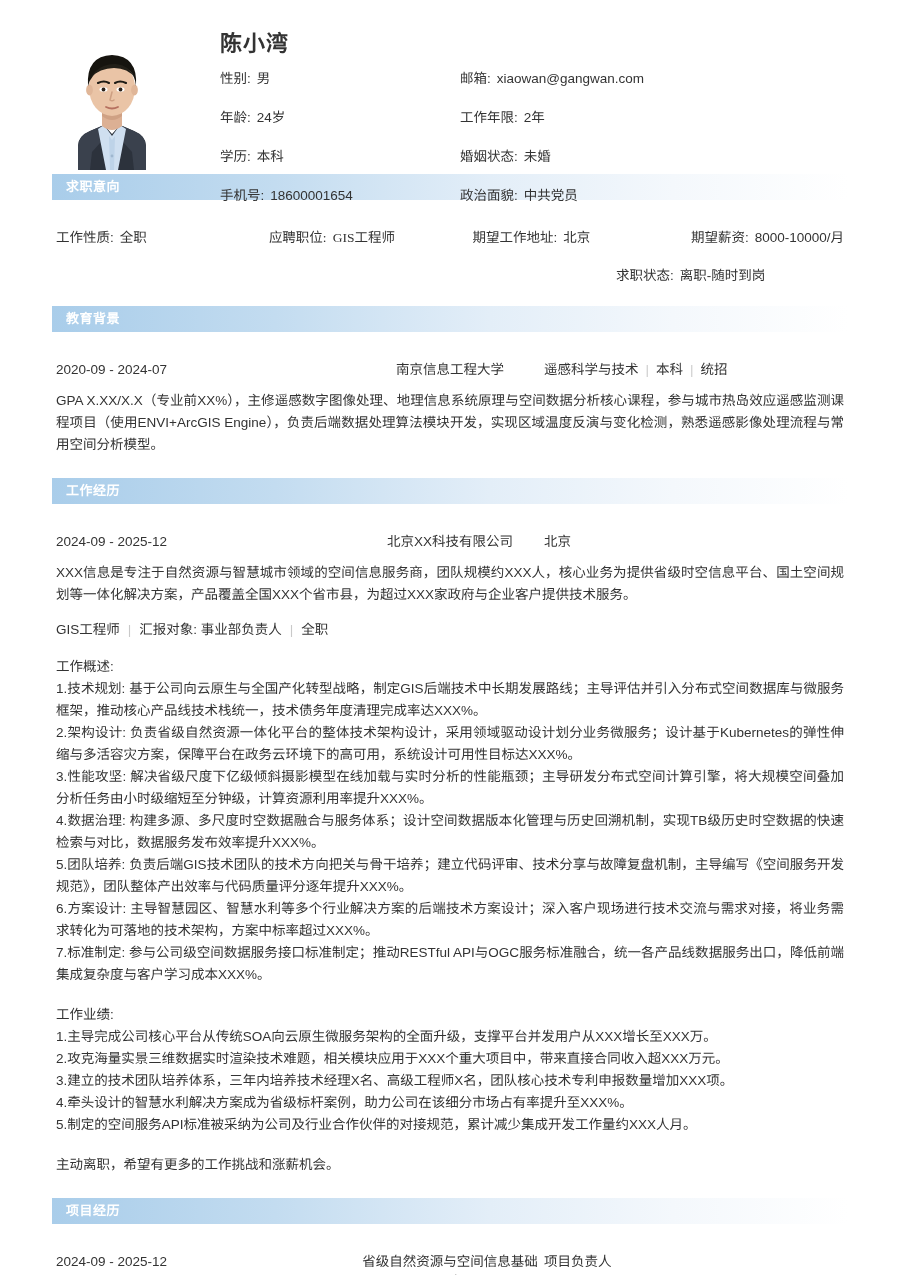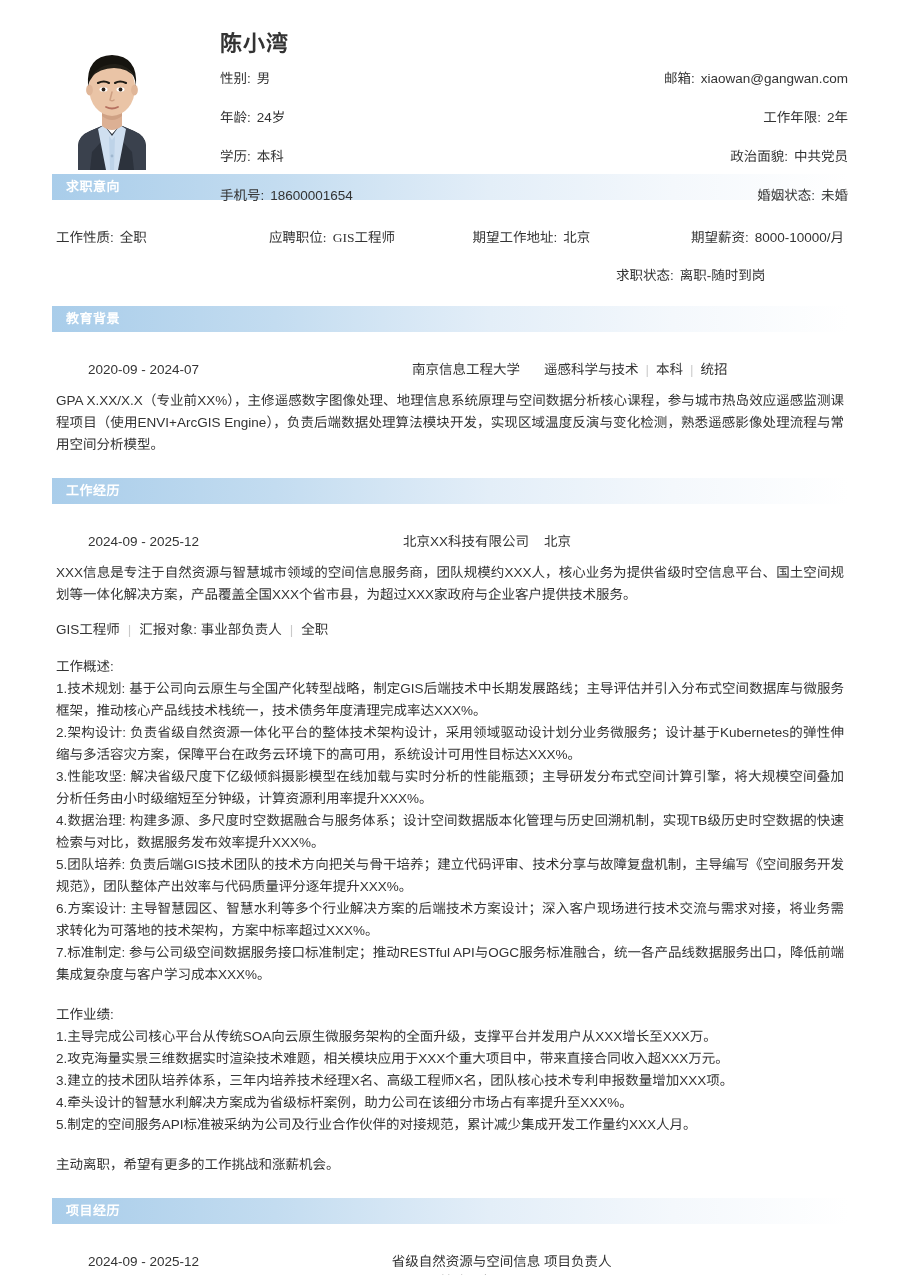--- a/index.html
+++ b/index.html
@@ -56,21 +56,21 @@
   }
   .info-grid {
     display: flex;
   }
   .info-col {
     display: flex;
     flex-direction: column;
     gap: 22px;
   }
   .info-col.col-left { width: 240px; padding-left: 16px; }
-  .info-col.col-right { flex: 1; text-align: right; }
+  .info-col.col-right { flex: 1; }
   .info-row {
     font-size: 13.5px;
     line-height: 17px;
     color: #333333;
     white-space: nowrap;
   }
   .info-label { color: #333333; }
   .info-value { color: #333333; margin-left: 6px; }
 
   
@@ -89,21 +89,21 @@
   .section-body { padding: 0 4px; }
 
   
   .three-col {
     display: flex;
     align-items: baseline;
     font-size: 13.5px;
     color: #333333;
     margin-top: 26px;
   }
-  .tc-left { width: 300px; flex: 0 0 300px; margin-left: 32px; }
+  .tc-left { width: 300px; flex: 0 0 300px; }
   .tc-mid  { flex: 1; text-align: center; }
   .tc-right{ width: 300px; flex: 0 0 300px; text-align: left; }
 
   .para {
     font-size: 13.5px;
     line-height: 22px;
     color: #333333;
     margin-top: 12px;
     text-align: justify;
   }
@@ -218,24 +218,24 @@
         </div>
 
         <div class="info-col col-right">
           <div class="info-row">
             <span class="info-label">邮箱:</span><span class="info-value">xiaowan@gangwan.com</span>
           </div>
           <div class="info-row">
             <span class="info-label">工作年限:</span><span class="info-value">2年</span>
           </div>
           <div class="info-row">
+            <span class="info-label">婚姻状态:</span><span class="info-value">未婚</span>
+          </div>
+          <div class="info-row">
             <span class="info-label">政治面貌:</span><span class="info-value">中共党员</span>
-          </div>
-          <div class="info-row">
-            <span class="info-label">婚姻状态:</span><span class="info-value">未婚</span>
           </div>
         </div>
       </div>
     </div>
   </div>
 
   <div class="section-block">
     <div class="section-bar">求职意向</div>
     <div class="section-body">
       <div class="intent-row">

